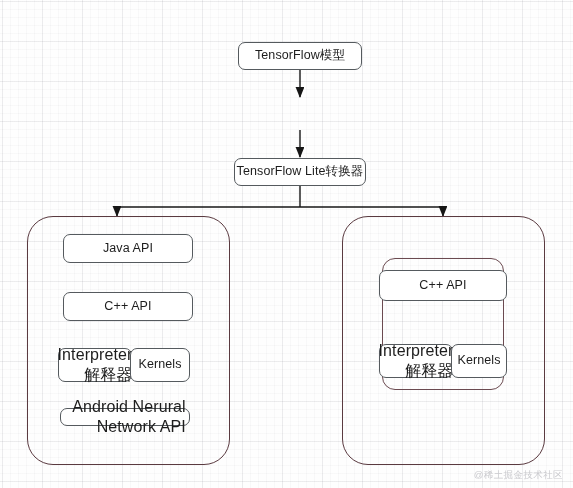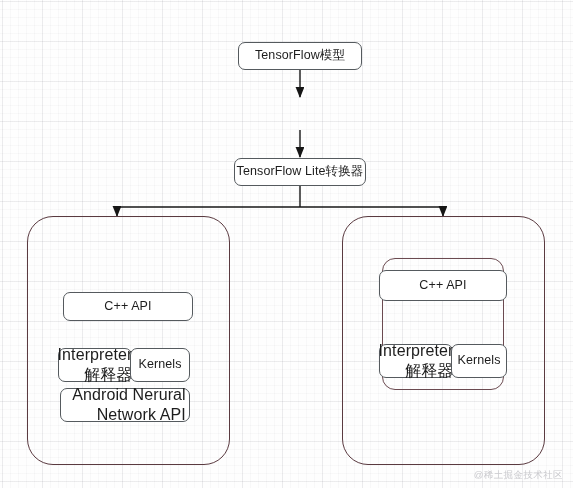--- a/index.html
+++ b/index.html
@@ -92,29 +92,30 @@
     <line x1="443" y1="207" x2="443" y2="216" stroke="#161616" stroke-width="1.4" marker-end="url(#arrowhead)"></line>
   </svg>
 
   <div class="node" style="left:238px; top:42px; width:124px; height:28px;">TensorFlow模型</div>
 
 
   <div class="node" style="left:234px; top:158px; width:132px; height:28px;">TensorFlow Lite转换器</div>
 
   <div class="container" style="left:27px; top:216px; width:203px; height:249px;"></div>
 
+  <div class="node" style="left:63px; top:234px; width:130px; height:29px;">Java API</div>
 
   <div class="node" style="left:63px; top:292px; width:130px; height:29px;">C++ API</div>
 
   <div class="node two-line" style="left:58px; top:348px; width:74px; height:34px;">Interpreter
 解释器</div>
 
   <div class="node" style="left:130px; top:348px; width:60px; height:34px;">Kernels</div>
 
-  <div class="node two-line" style="left:60px; top:388px; width:130px; height:34px;padding-left:8px;">Android Nerural
+  <div class="node two-line" style="left:60px; top:408px; width:130px; height:18px;padding-left:8px;">Android Nerural
 Network API</div>
 
   <div class="container" style="left:342px; top:216px; width:203px; height:249px;"></div>
 
   <div class="panel" style="left:382px; top:258px; width:122px; height:132px;"></div>
 
   <div class="node" style="left:379px; top:270px; width:128px; height:31px;">C++ API</div>
 
   <div class="node two-line" style="left:379px; top:344px; width:74px; height:34px;">Interpreter
 解释器</div>

